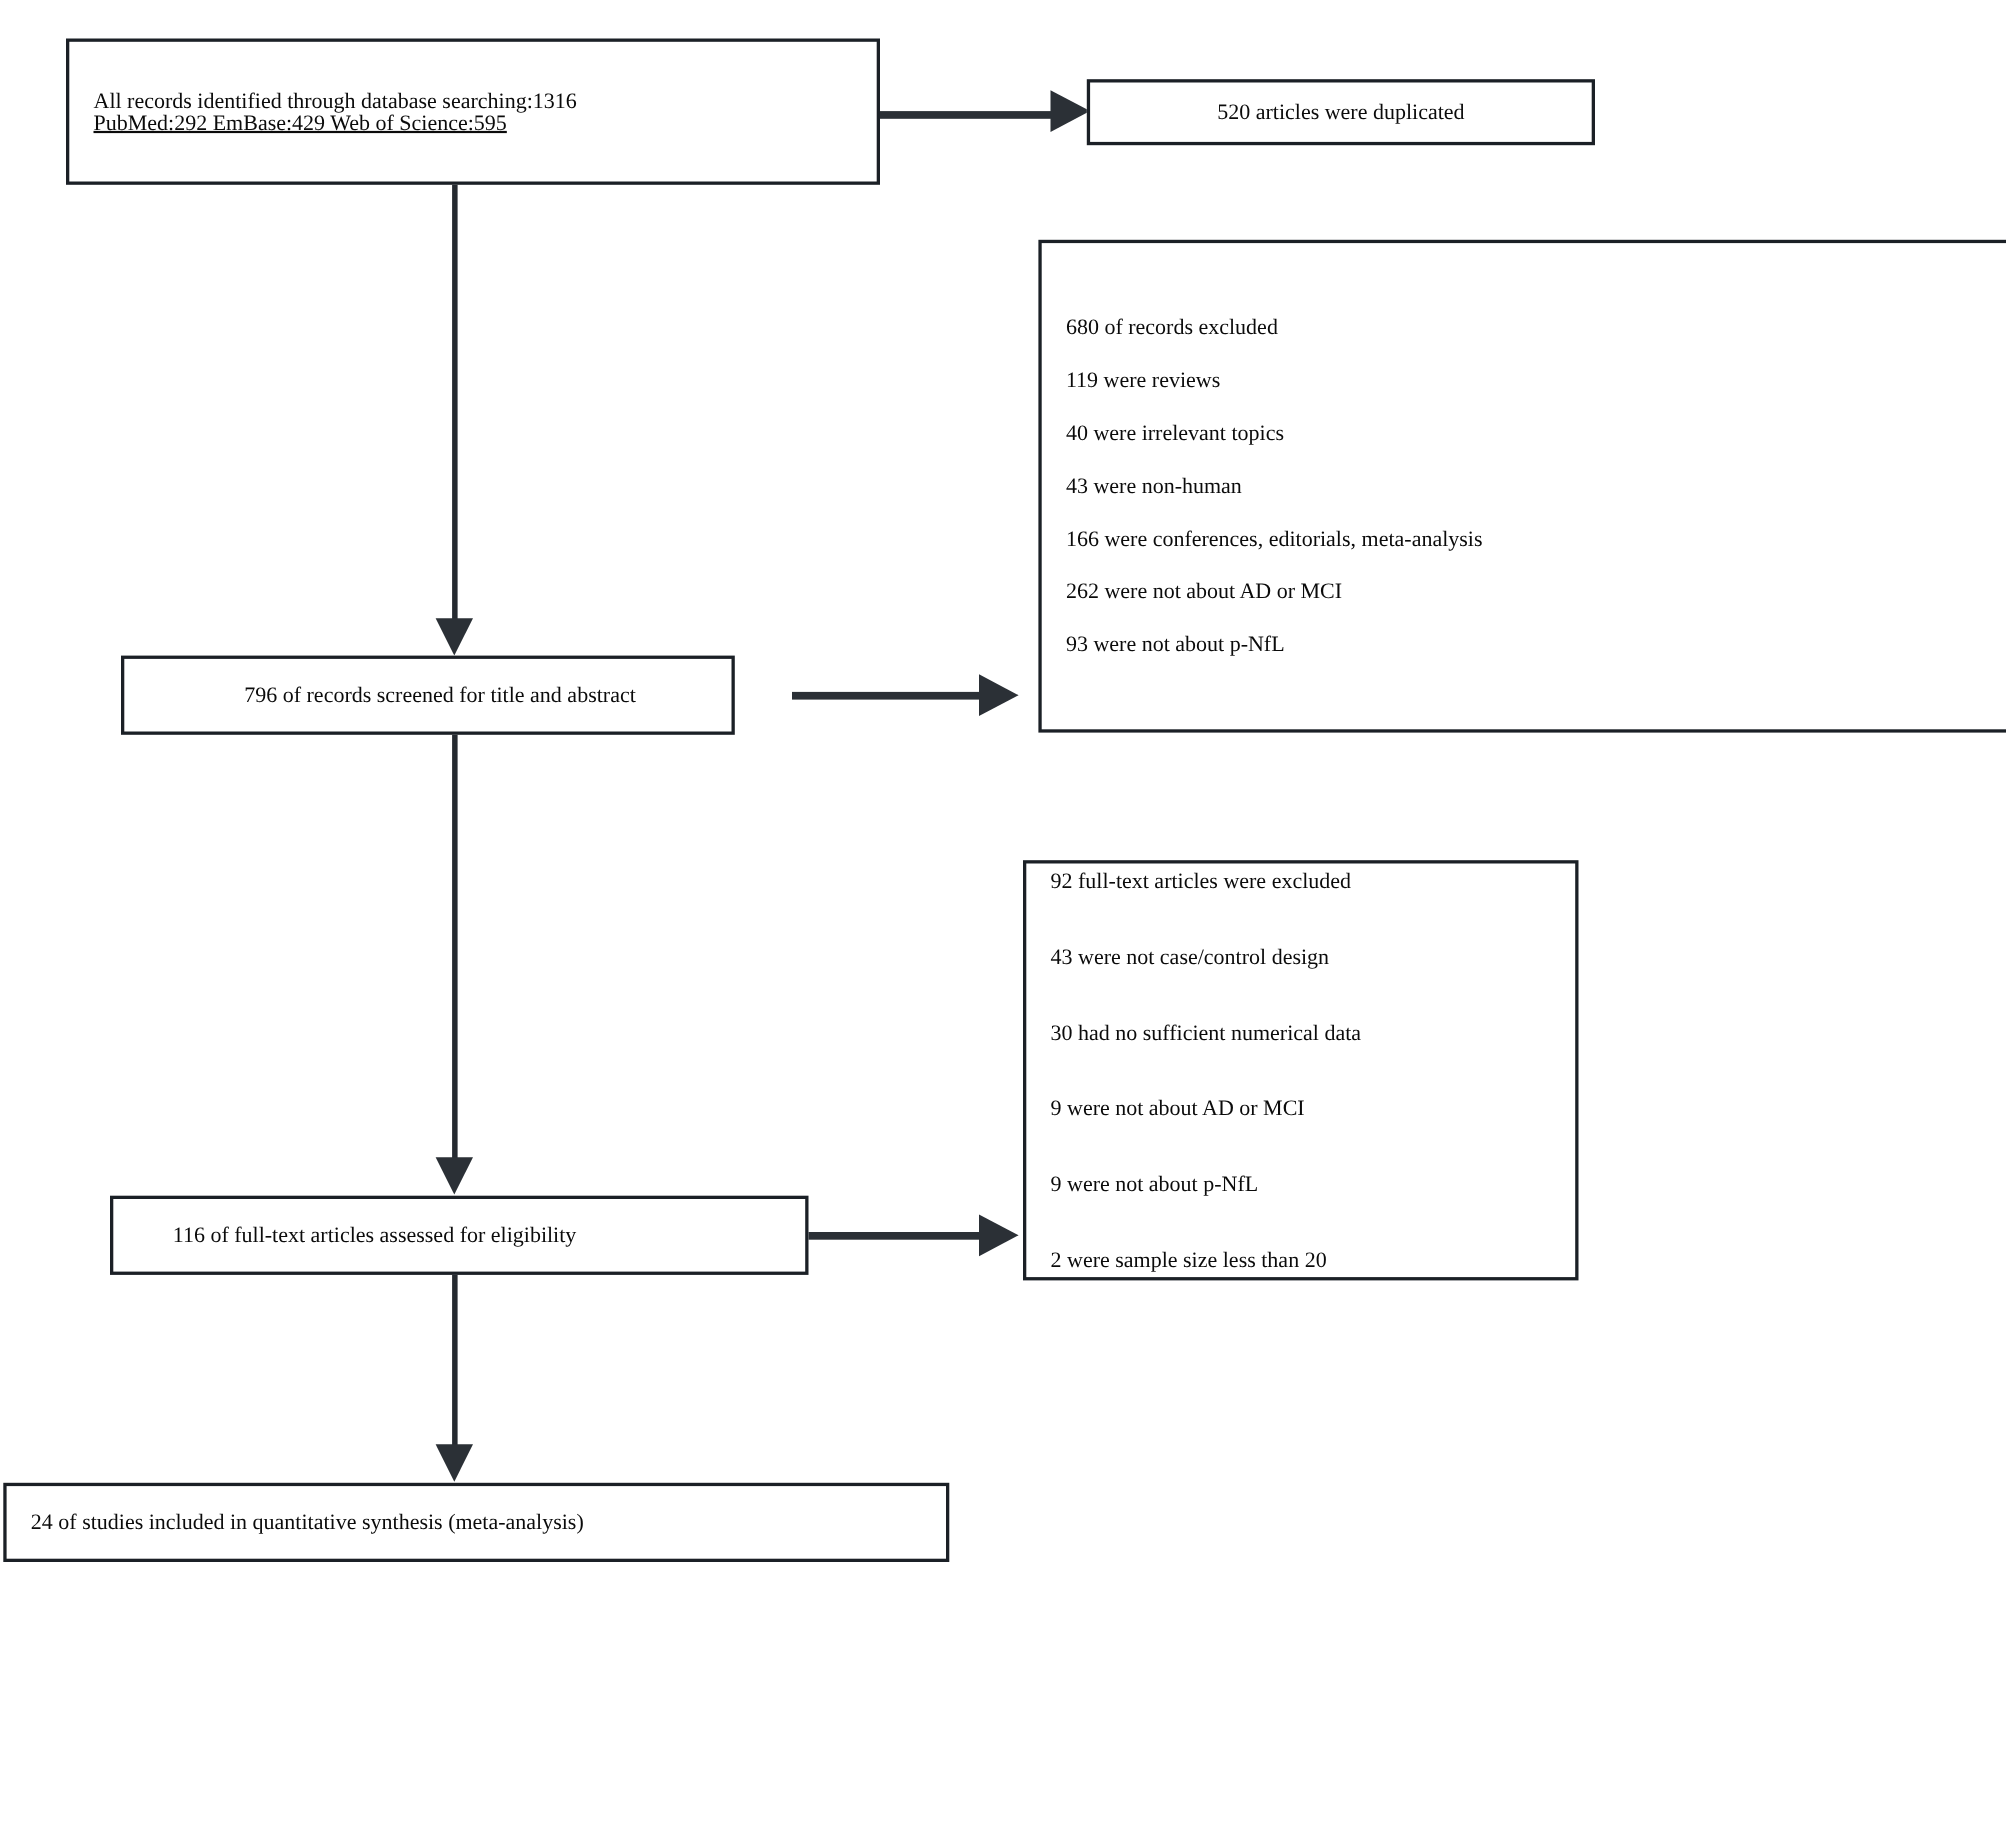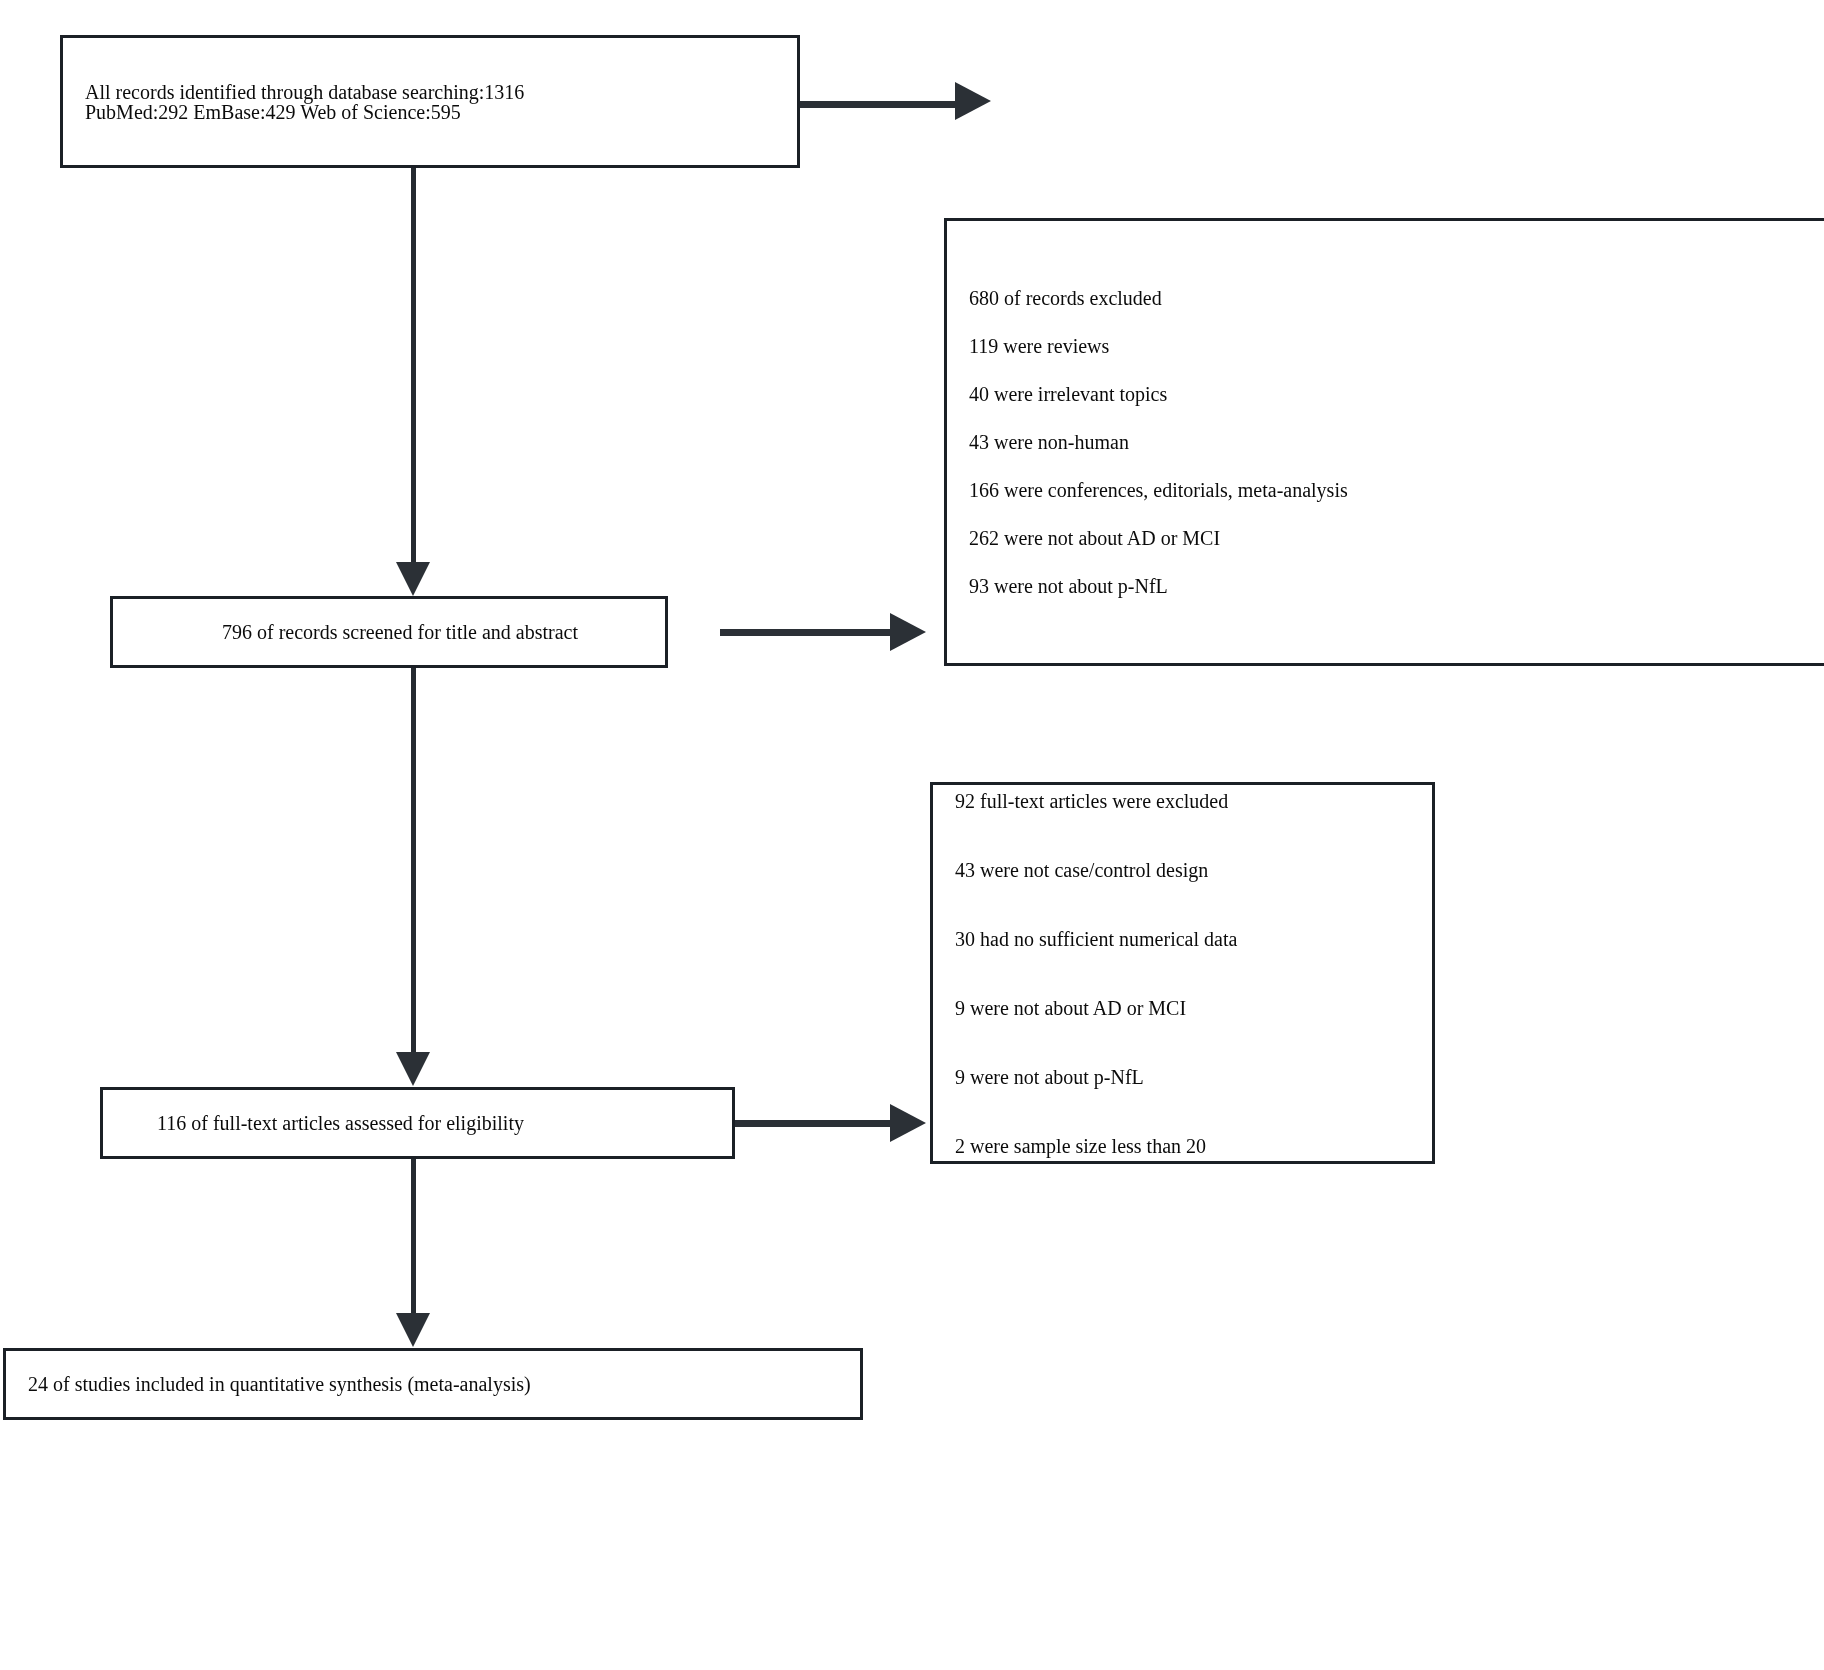--- a/index.html
+++ b/index.html
@@ -25,20 +25,21 @@
     justify-content: center;
   }
   .box .line {
     font-size: 20px;
     line-height: 1.0;
     color: #0b0b0b;
     white-space: nowrap;
     padding-left: 22px;
   }
   .box.multiline .line + .line {
+    text-decoration: underline;
   }
   .box.list .line + .line {
     margin-top: 28px;
   }
   
   .vline {
     position: absolute;
     width: 5px;
     background: #252a30;
   }
@@ -70,20 +71,23 @@
 <div id="page">
 
   <div class="box multiline" style="left:60px; top:35px; width:740px; height:133px;">
     <div class="line">All records identified through database searching:1316</div>
     <div class="line">PubMed:292 EmBase:429 Web of Science:595</div>
   </div>
 
   <div class="hline" style="left:800px; top:101px; width:160px;"></div>
   <div class="arrow-right" style="left:955px; top:82px;"></div>
 
+  <div class="box" style="left:988px; top:72px; width:462px; height:60px;">
+    <div class="line" style="text-align:center; padding-left:0;">520 articles were duplicated</div>
+  </div>
 
   <div class="vline" style="left:411px; top:168px; height:400px;"></div>
   <div class="arrow-down" style="left:396px; top:562px;"></div>
 
   <div class="box list" style="left:930px; top:218px; width:885px; height:448px;margin-left:14px;">
     <div class="line">680 of records excluded</div>
     <div class="line">119 were reviews</div>
     <div class="line">40 were irrelevant topics</div>
     <div class="line">43 were non-human</div>
     <div class="line">166 were conferences, editorials, meta-analysis</div>

